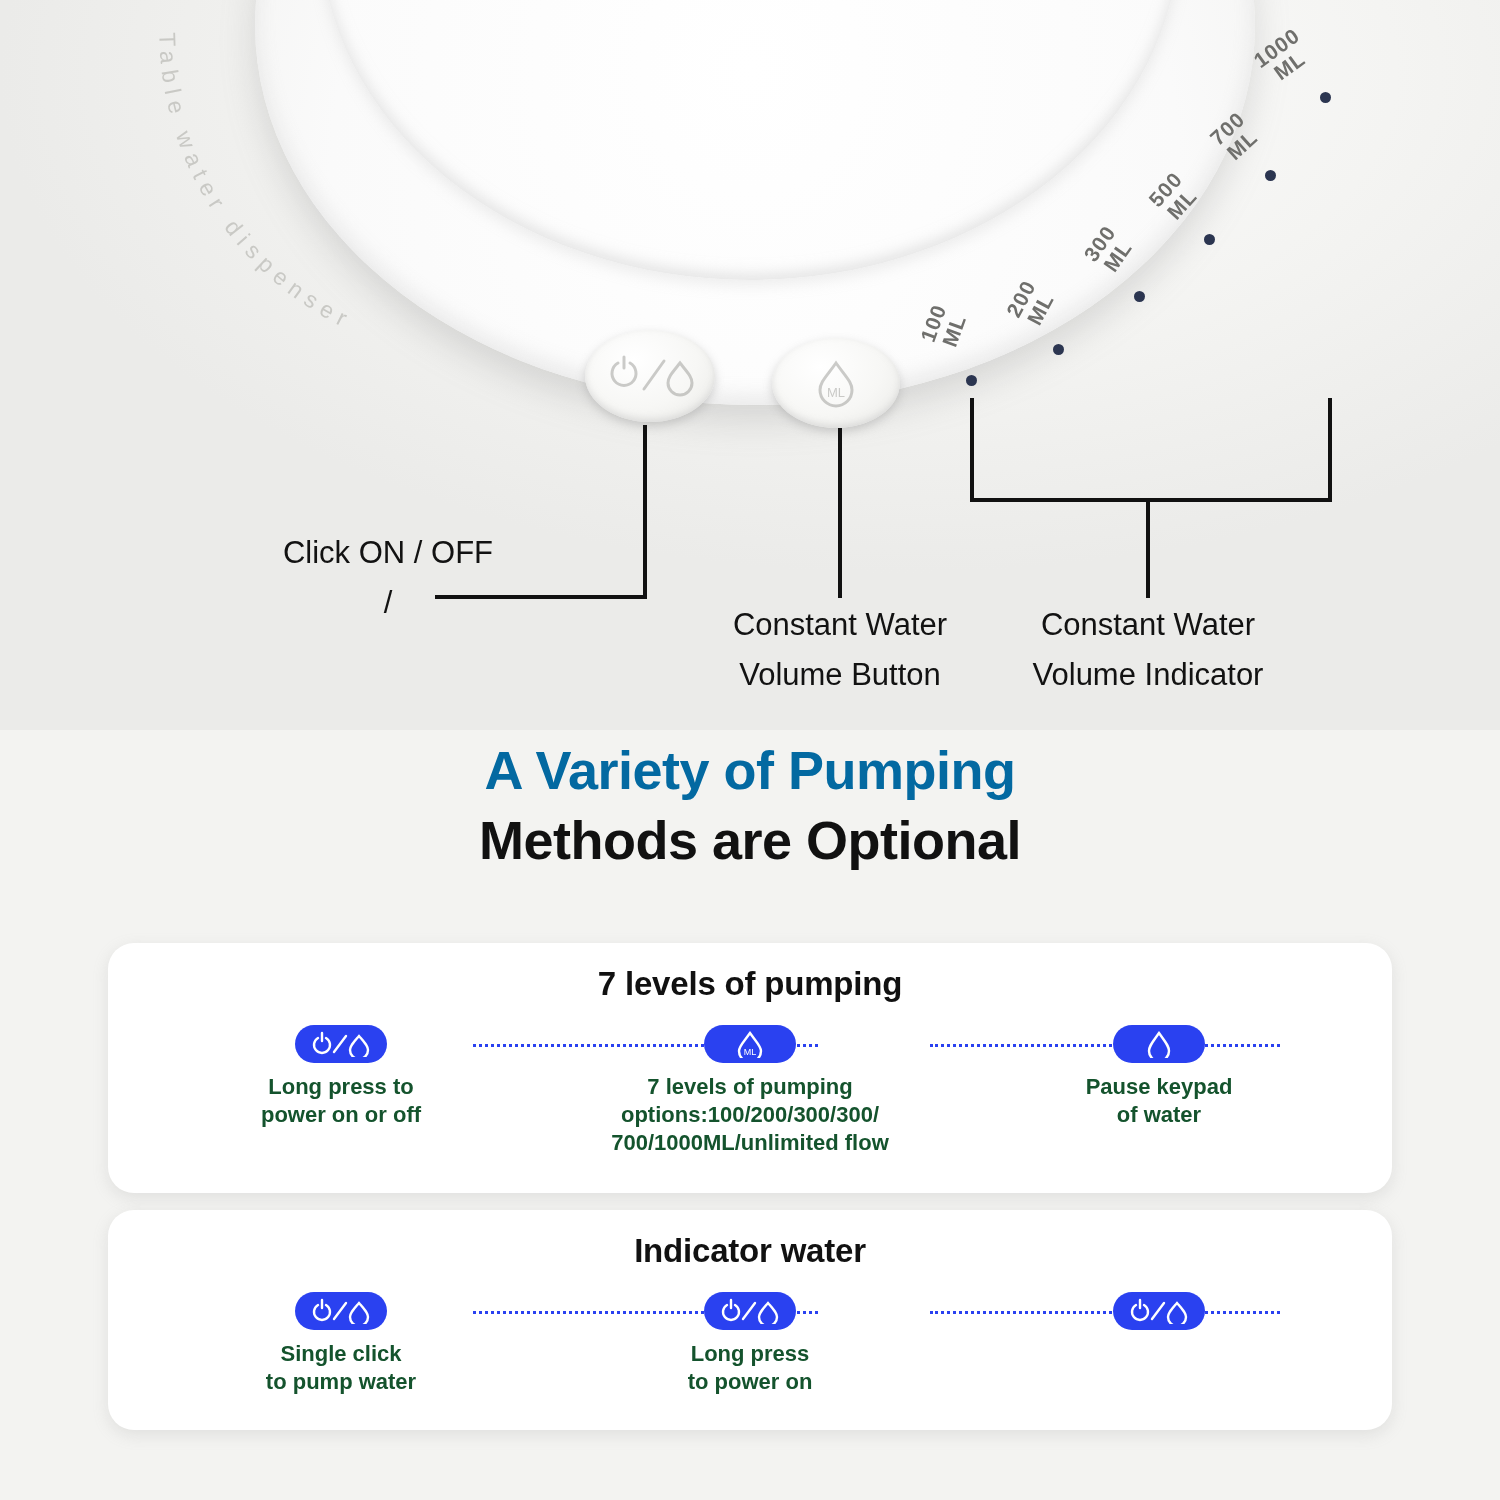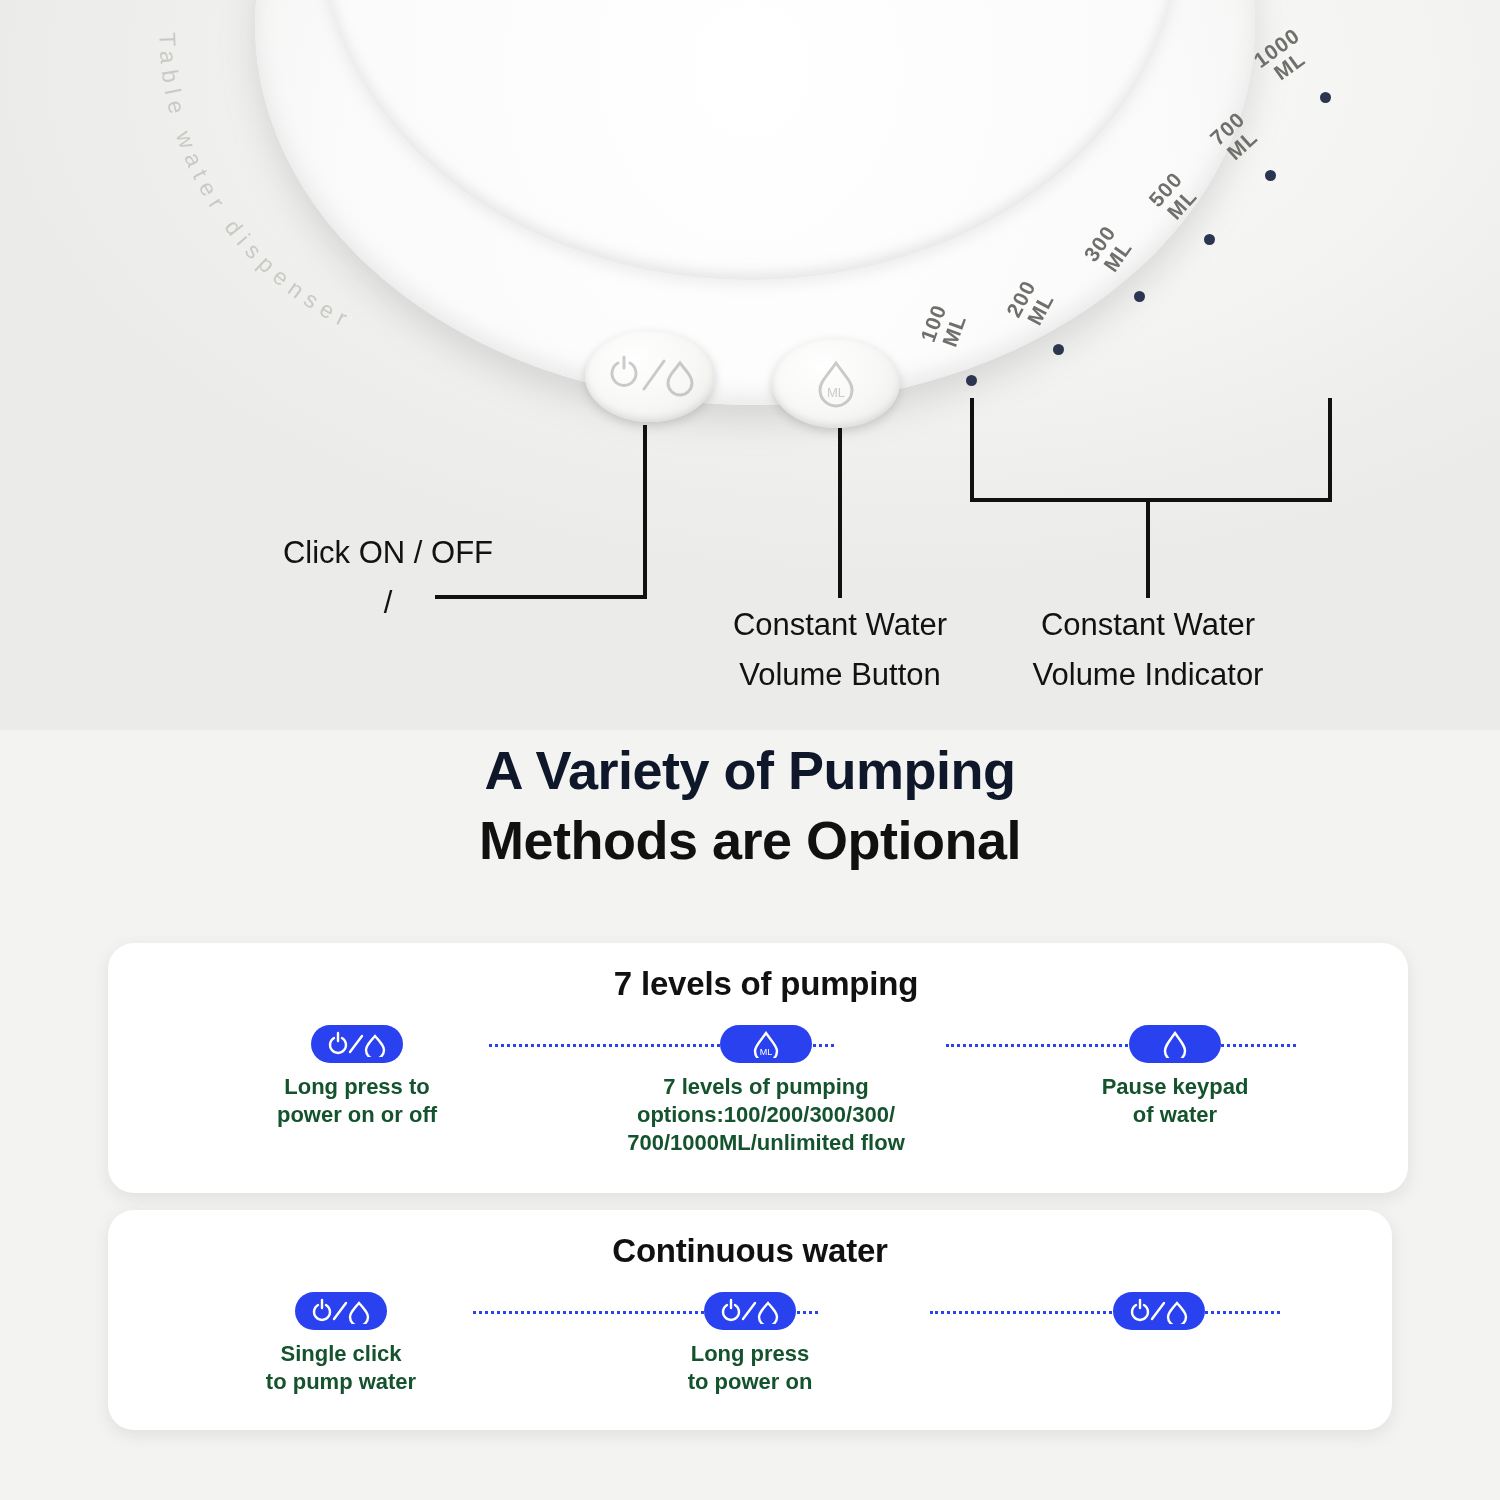--- a/index.html
+++ b/index.html
@@ -97,21 +97,21 @@
   }
 
   
   #headline {
     position: absolute;
     left: 0; top: 735px;
     width: 1500px;
     text-align: center;
   }
   #headline .l1 {
-    color: #0f172a;
+    color: #0369a1;
     font-size: 54px;
     font-weight: bold;
     letter-spacing: -0.5px;
     line-height: 70px;
   }
   #headline .l2 {
     color: #111111;
     font-size: 54px;
     font-weight: bold;
     letter-spacing: -0.5px;
@@ -120,21 +120,21 @@
 
   
   .card {
     position: absolute;
     left: 108px;
     width: 1284px;
     background: #ffffff;
     border-radius: 26px;
     box-shadow: 0 5px 16px rgba(150,150,150,.20);
   }
-  #card1 { top: 943px; height: 250px; padding-left: 16px; }
+  #card1 { top: 943px; height: 250px; }
   #card2 { top: 1210px; height: 220px; }
 
   .card-title {
     text-align: center;
     font-size: 33px;
     font-weight: bold;
     color: #111;
     padding-top: 22px;
     letter-spacing: -0.2px;
   }
@@ -318,21 +318,21 @@
       </div>
       <div class="step-text">
         <span>Pause keypad</span><br>
         <span>of water</span>
       </div>
     </div>
   </div>
 </div>
 
 <div class="card" id="card2">
-  <div class="card-title">Continuous water</div>
+  <div class="card-title">Indicator water</div>
   <div class="steps">
     <div class="dotline" id="c2-line-a"></div>
     <div class="dotline" id="c2-line-b"></div>
 
     <div class="step">
       <div class="pill">
         <svg width="68" height="26" viewBox="0 0 68 26">
           <g fill="none" stroke="#ffffff" stroke-width="2.4" stroke-linecap="round">
             <path d="M11 7 a8 8 0 1 0 8 0"></path>
             <path d="M15 2 v8"></path>

